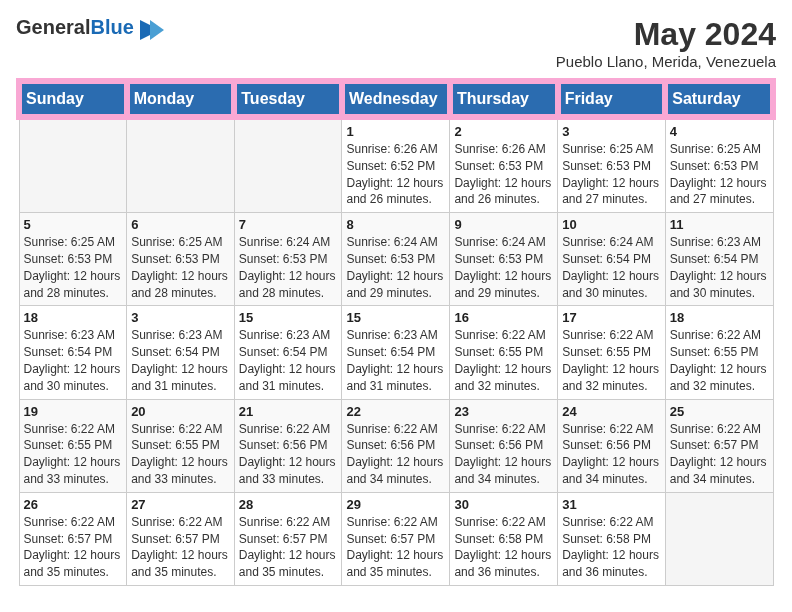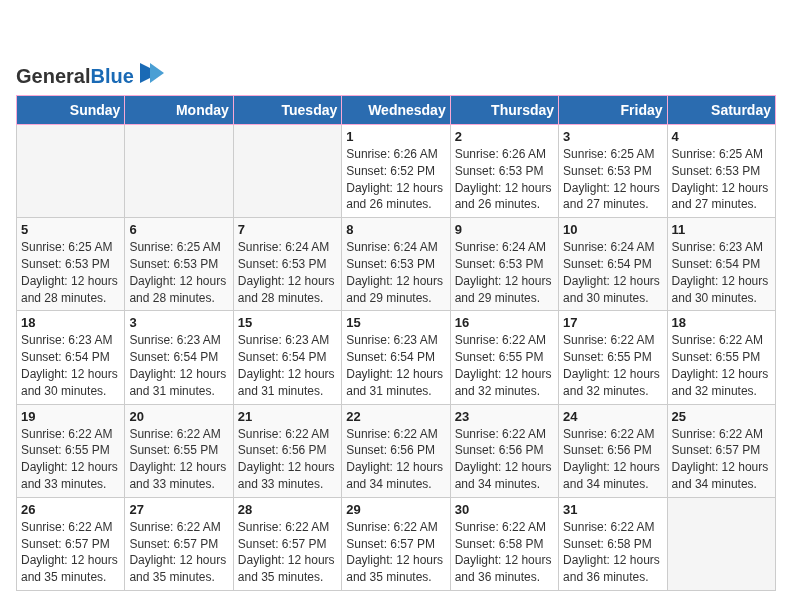--- a/index.html
+++ b/index.html
@@ -11,22 +11,21 @@
       padding: 16px;
     }
     .header {
       display: flex;
       justify-content: space-between;
       align-items: flex-start;
       margin-bottom: 8px;
     }
     .logo {
       display: flex;
-      align-items: flex-end;
-      margin-top: 43px;
+      align-items: flex-start;
     }
     .logo-text {
       font-size: 20px;
       font-weight: bold;
       line-height: 1.1;
     }
     .logo-general { color: #333; }
     .logo-blue { color: #1a6ab5; }
     .logo-icon {
       width: 28px;
@@ -47,23 +46,23 @@
     }
     table {
       width: 100%;
       border-collapse: collapse;
       font-size: 10.5px;
     }
     thead tr th {
       background: #2b6cb0;
       color: #fff;
       padding: 6px 4px;
-      text-align: right;
-      font-size: 14px;
-      border: 1px solid #f9a8d4;
+      text-align: left;
+      font-size: 16px;
+      border: 6px solid #f9a8d4;
     }
     tbody tr td {
       border: 1px solid #ccc;
       vertical-align: top;
       padding: 4px;
       height: 80px;
       width: 108px;
     }
     tbody tr td.empty {
       background: #f5f5f5;
@@ -94,20 +93,24 @@
     <div>
       <div class="logo-text">
         <span class="logo-general">General</span><span class="logo-blue">Blue</span>
       </div>
     </div>
     <svg class="logo-icon" viewBox="0 0 28 28" xmlns="http://www.w3.org/2000/svg">
       <polygon points="4,24 24,14 4,4" fill="#1a6ab5"></polygon>
       <polygon points="14,24 28,14 14,4" fill="#4a9fd4"></polygon>
     </svg>
   </div>
+  <div class="title-section">
+    <div class="month-year">May 2024</div>
+    <div class="location">Pueblo Llano, Merida, Venezuela</div>
+  </div>
 </div>
 
 <table>
   <thead>
     <tr>
     <th>Sunday</th>
         <th>Monday</th>
         <th>Tuesday</th>
         <th>Wednesday</th>
         <th>Thursday</th>

